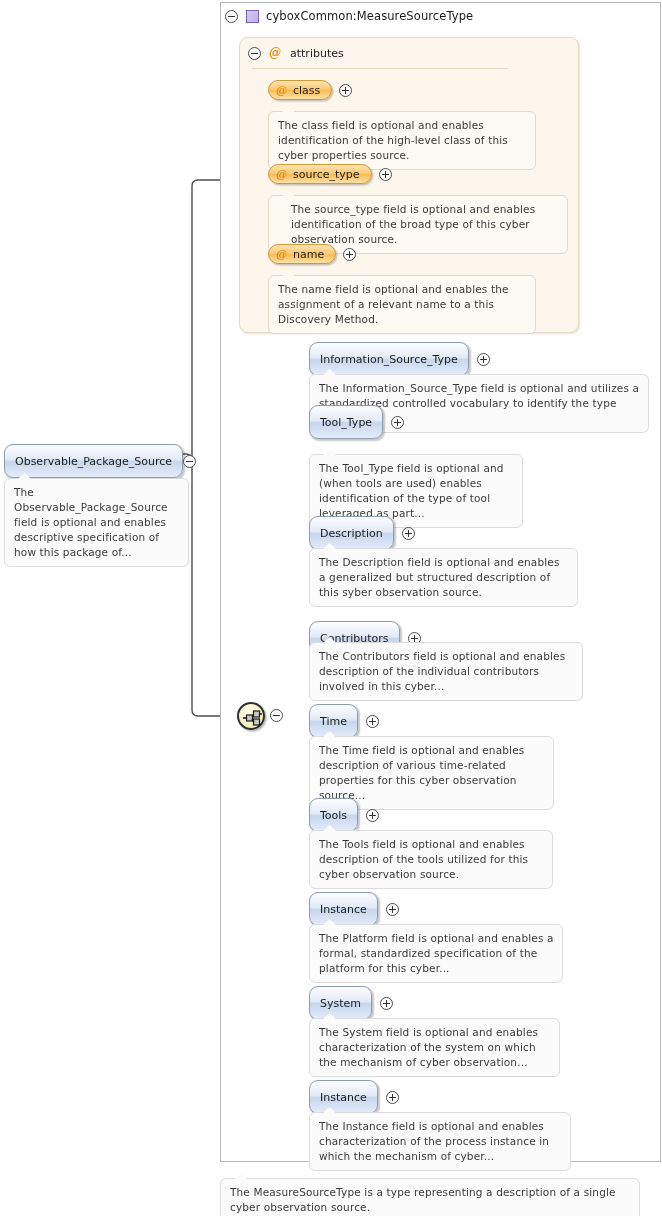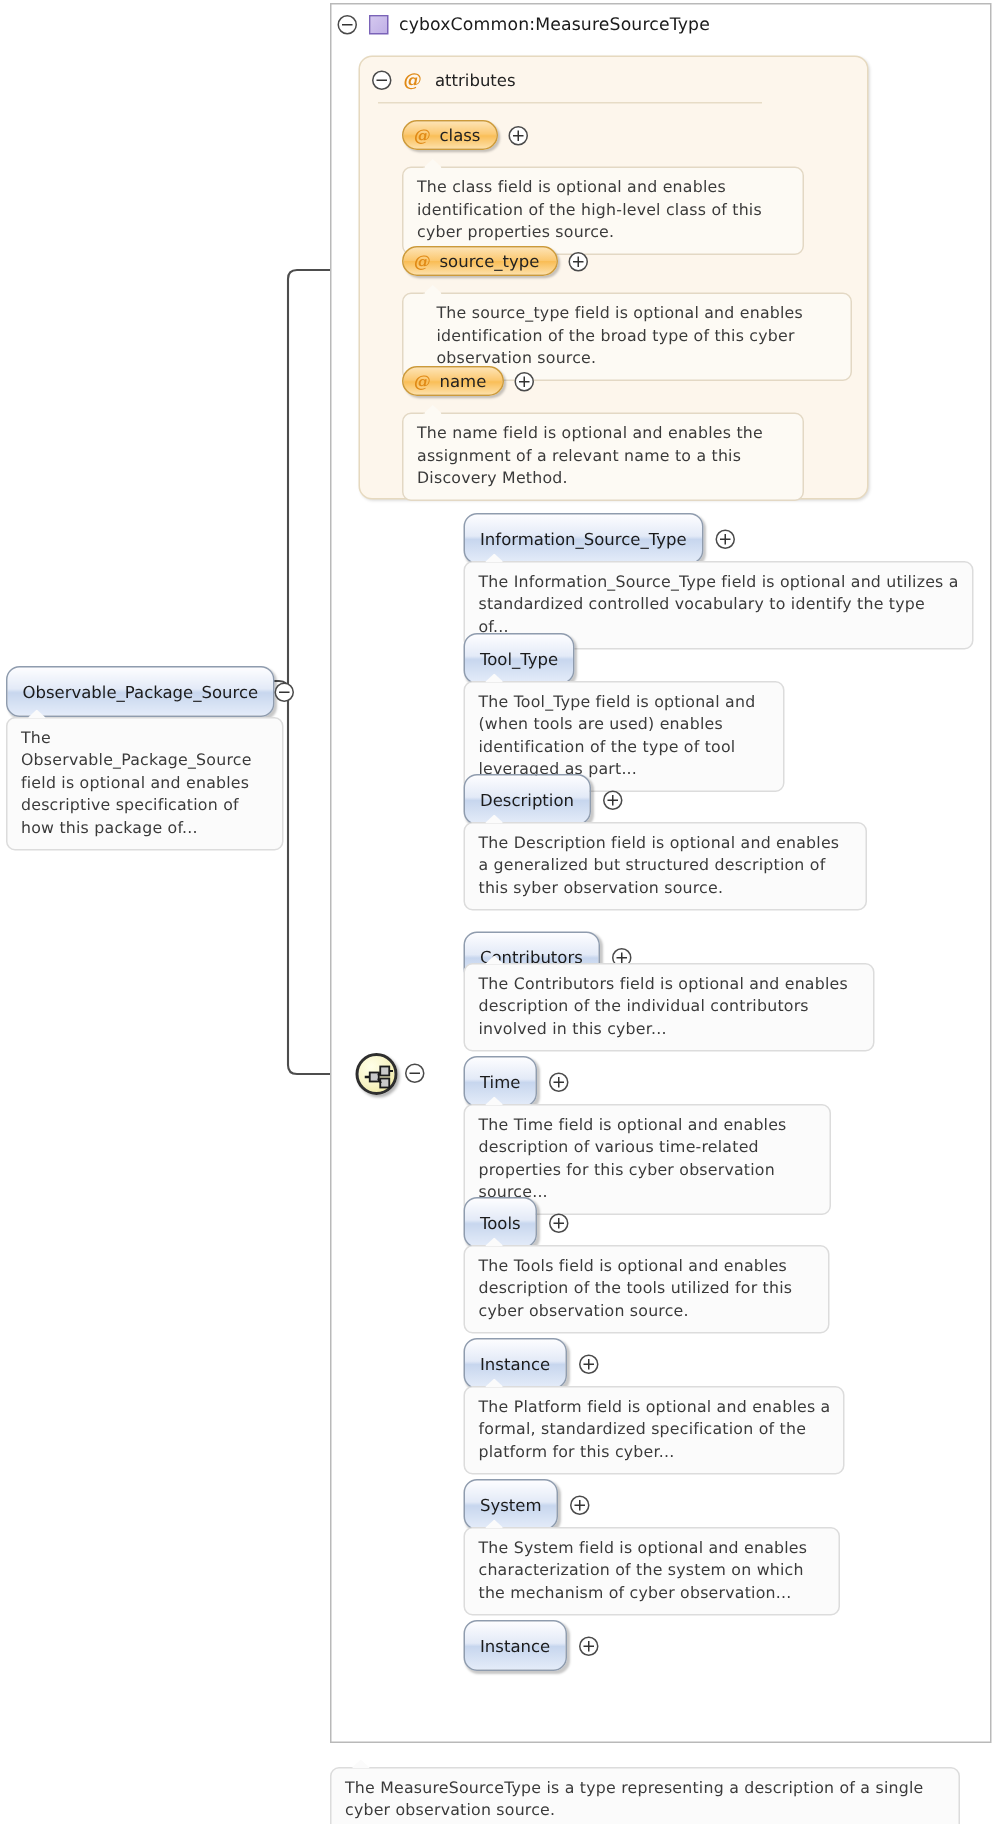--- a/index.html
+++ b/index.html
@@ -252,21 +252,21 @@
     </div>
     <div class="doc attrdoc" style="left:28px; top:237px; width:268px;">The name field is optional and enables the assignment of a relevant name to a this Discovery Method.</div>
   </div>
 
   <div class="elem-row" style="left:88px; top:339px;">
     <span class="elem-pill">Information_Source_Type</span>
     <span class="ctl plus"></span>
   </div>
   <div class="doc" style="left:88px; top:371px; width:340px;">The Information_Source_Type field is optional and utilizes a standardized controlled vocabulary to identify the type of...</div>
 
-  <div class="elem-row" style="left:88px; top:419px;flex-direction:column;">
+  <div class="elem-row" style="left:88px; top:402px;">
     <span class="elem-pill">Tool_Type</span>
     <span class="ctl plus"></span>
   </div>
   <div class="doc" style="left:88px; top:451px; width:214px;">The Tool_Type field is optional and (when tools are used) enables identification of the type of tool leveraged as part...</div>
 
   <div class="elem-row" style="left:88px; top:513px;">
     <span class="elem-pill">Description</span>
     <span class="ctl plus"></span>
   </div>
   <div class="doc" style="left:88px; top:545px; width:269px;">The Description field is optional and enables a generalized but structured description of this syber observation source.</div>
@@ -298,20 +298,21 @@
   <div class="elem-row" style="left:88px; top:983px;">
     <span class="elem-pill">System</span>
     <span class="ctl plus"></span>
   </div>
   <div class="doc" style="left:88px; top:1015px; width:251px;">The System field is optional and enables characterization of the system on which the mechanism of cyber observation...</div>
 
   <div class="elem-row" style="left:88px; top:1077px;">
     <span class="elem-pill">Instance</span>
     <span class="ctl plus"></span>
   </div>
+  <div class="doc" style="left:88px; top:1109px; width:262px;">The Instance field is optional and enables characterization of the process instance in which the mechanism of cyber...</div>
 
 </div>
 
 <div id="sequence-node">
   <svg width="20" height="16" viewBox="0 0 20 16">
     <line x1="0" y1="8" x2="4" y2="8" stroke="#1b1b1b" stroke-width="1.6"></line>
     <rect x="3.5" y="5" width="6" height="6" fill="#c9c9c9" stroke="#1b1b1b" stroke-width="1.2"></rect>
     <line x1="9" y1="7" x2="12" y2="4" stroke="#1b1b1b" stroke-width="1.4"></line>
     <rect x="10.5" y="1" width="6" height="6" fill="#c9c9c9" stroke="#1b1b1b" stroke-width="1.2"></rect>
     <line x1="16.5" y1="4" x2="19" y2="4" stroke="#1b1b1b" stroke-width="1.4"></line>

